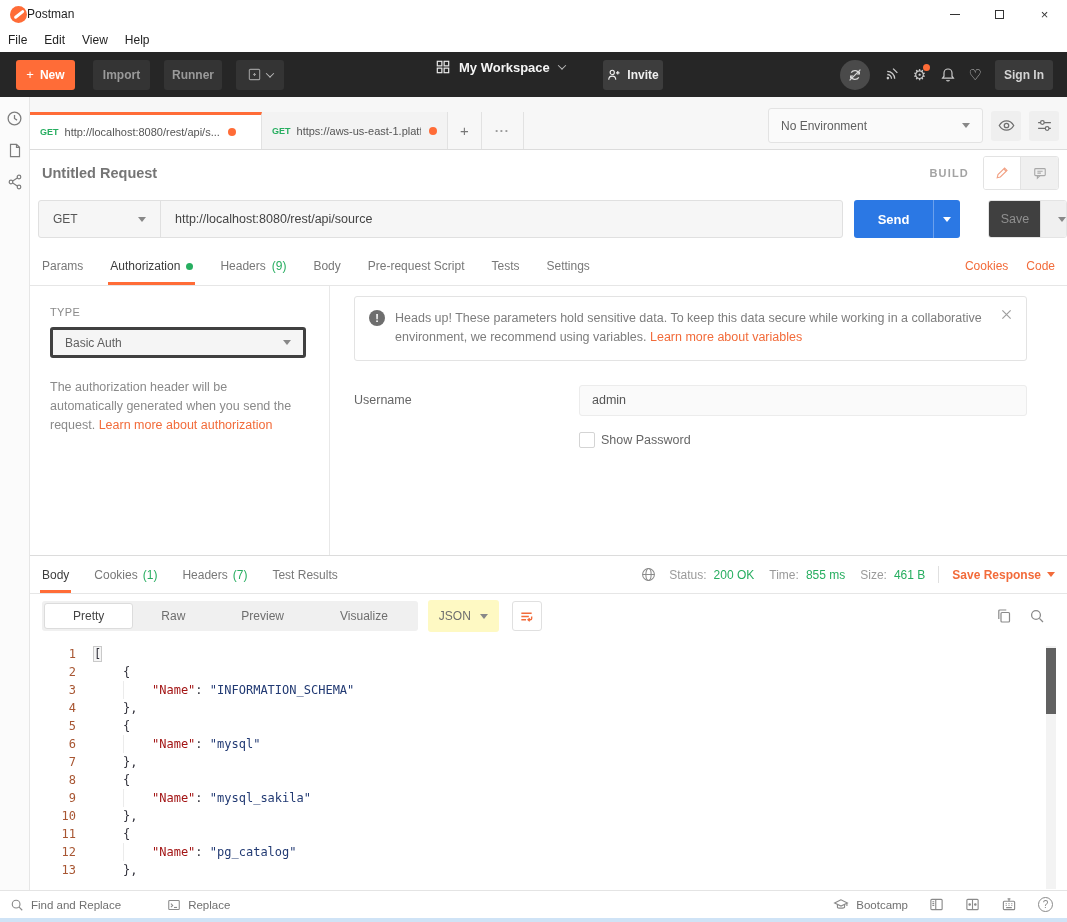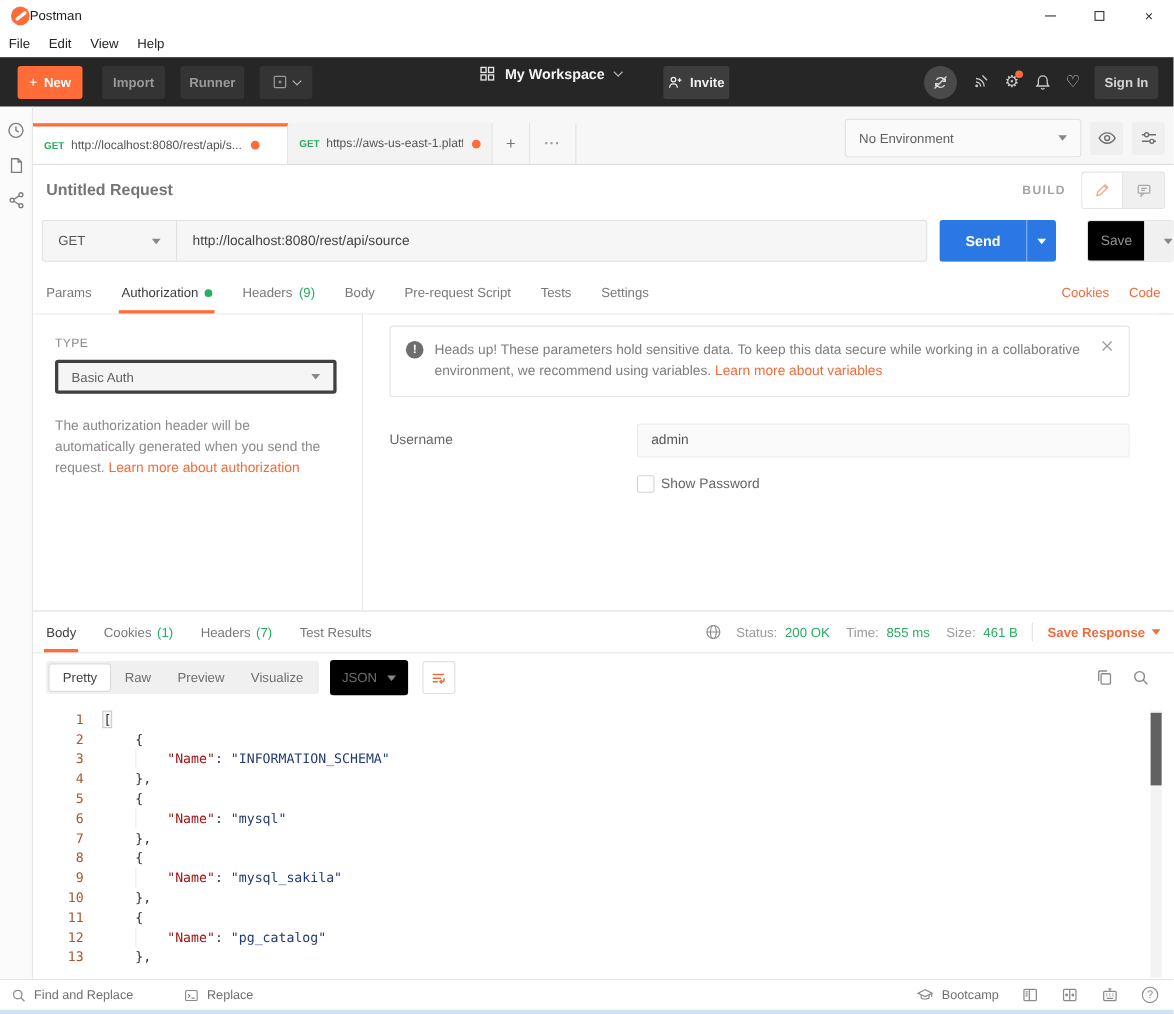--- a/index.html
+++ b/index.html
@@ -71,21 +71,21 @@
   
   .urlrow { position:absolute; left:30px; top:195px; right:0; height:48px; background:#fff; display:flex; align-items:center; }
   .url-combo { margin-left:8px; width:820px; height:38px; background:#f6f6f6; border:1px solid #e0e0e0; border-radius:3px; display:flex; align-items:center; }
   .method-box { width:122px; height:100%; display:flex; align-items:center; padding:0 14px; border-right:1px solid #e0e0e0; color:#565656; font-size:12px; }
   .url-input { flex:1; height:100%; border:none; background:transparent; outline:none; padding:0 14px; font-size:12.5px; color:#444; font-family:inherit; }
   .send-group { margin-left:11px; display:flex; height:38px; border-radius:3px; overflow:hidden; }
   .send-main { width:80px; background:#2b78e4; color:#fff; font-size:13px; font-weight:600; display:flex; align-items:center; justify-content:center; }
   .send-caret { width:28px; background:#2b78e4; border-left:1px solid rgba(255,255,255,.3); display:flex; align-items:center; justify-content:center; }
   .send-caret .tri { border-top-color:#fff; margin:0; }
   .save-group { margin-left:28px; display:flex; height:38px; border-radius:3px; overflow:hidden; border:1px solid #e4e4e4; }
-  .save-main { width:52px; background:#000000; color:#8f8f8f; font-size:12.5px; display:flex; align-items:center; justify-content:center; }
+  .save-main { width:52px; background:#404040; color:#8f8f8f; font-size:12.5px; display:flex; align-items:center; justify-content:center; }
   .save-caret { width:26px; background:#f0f0f0; border-left:1px solid #dcdcdc; display:flex; align-items:center; justify-content:center; }
 
   
   .paramtabs { position:absolute; left:30px; top:247px; right:0; height:39px; background:#fff; border-bottom:1px solid #e6e6e6; display:flex; align-items:center; padding:0 12px; }
   .ptab { position:relative; height:100%; display:flex; align-items:center; gap:6px; margin-right:27px; font-size:12px; color:#787878; }
   .ptab.active { color:#3d3d3d; }
   .ptab.active::after { content:''; position:absolute; left:-2px; right:-2px; bottom:0; height:3px; background:#ff6c37; }
   .green-dot { width:7px; height:7px; border-radius:50%; background:#27ae60; }
   .green-count { color:#27ae60; }
   .tabs-right { margin-left:auto; display:flex; gap:18px; font-size:12px; color:#f26b3a; }
@@ -116,23 +116,23 @@
   .rtab { position:relative; height:100%; display:flex; align-items:center; gap:5px; margin-right:25px; font-size:12px; color:#787878; }
   .rtab.active { color:#3d3d3d; }
   .rtab.active::after { content:''; position:absolute; left:-2px; right:-2px; bottom:0; height:3px; background:#ff6c37; }
   .resp-meta { margin-left:auto; display:flex; align-items:center; gap:7px; font-size:12px; color:#9a9a9a; }
   .meta-green { color:#27ae60; }
   .meta-divider { width:1px; height:17px; background:#e0e0e0; margin:0 6px; }
   .save-resp { color:#f26b3a; font-weight:600; display:flex; align-items:center; gap:6px; }
   .save-resp .tri { border-top-color:#f26b3a; margin:0; }
   .resp-toolbar { height:44px; display:flex; align-items:center; padding:0 12px; }
   .viewseg { background:#f0f0f0; border-radius:3px; padding:2px; display:flex; height:30px; }
-  .vitem { padding:0 12px; display:flex; align-items:center; font-size:12px; color:#6e6e6e; border-radius:3px; }
+  .vitem { padding:0 28px; display:flex; align-items:center; font-size:12px; color:#6e6e6e; border-radius:3px; }
   .vitem.active { background:#fff; border:1px solid #dcdcdc; color:#444; }
-  .fmt-select { margin-left:10px; height:30px; background:#000000; border-radius:3px; display:flex; align-items:center; gap:9px; padding:16px 11px; font-size:12px; color:#6e6e6e; }
+  .fmt-select { margin-left:10px; height:30px; background:#fef9c3; border-radius:3px; display:flex; align-items:center; gap:9px; padding:16px 11px; font-size:12px; color:#6e6e6e; }
   .wrap-btn { margin-left:13px; width:30px; height:30px; border:1px solid #e0e0e0; border-radius:3px; background:#fff; display:flex; align-items:center; justify-content:center; }
   .resp-tools { margin-left:auto; display:flex; gap:17px; align-items:center; padding-right:10px; }
 
   
   .codearea { position:relative; padding-top:7px; font-family:"DejaVu Sans Mono","Liberation Mono",monospace; font-size:12px; }
   .cl { display:flex; height:18px; line-height:18px; }
   .ln { width:46px; text-align:right; color:#a85632; flex:none; }
   .ct { padding-left:18px; white-space:pre; }
   .ind { display:inline-block; width:29px; height:18px; vertical-align:top; }
   .guide { display:inline-block; width:29px; height:18px; vertical-align:top; border-left:1px solid #ebebeb; }

